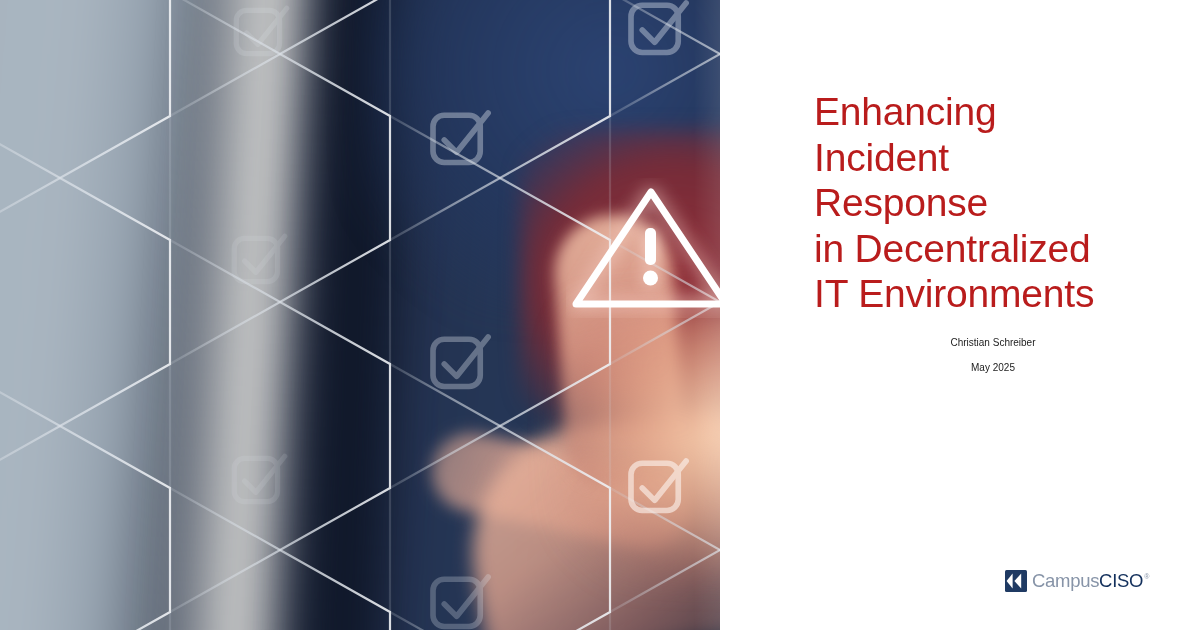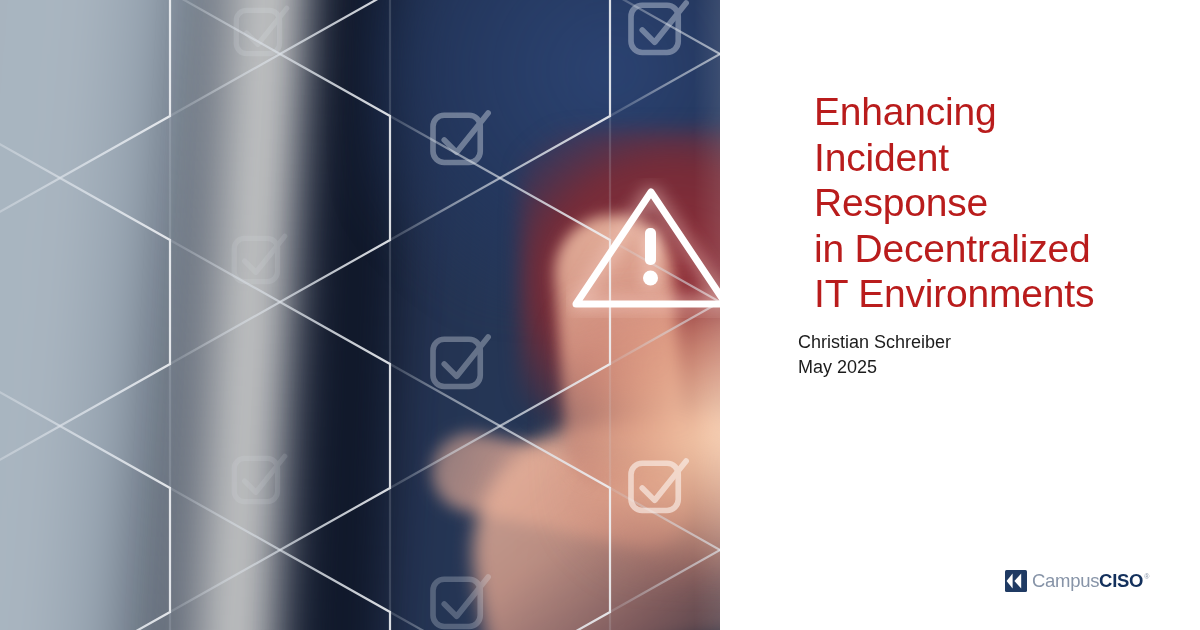--- a/index.html
+++ b/index.html
@@ -216,23 +216,24 @@
     font-weight: 400;
     letter-spacing: -0.2px;
     white-space: pre-line;
   }
   .byline {
     position: absolute;
     left: 78px;
     top: 330px;
     width: 390px;
     color: #1c1c1c;
-    font-size: 18px;
+    font-size: 10px;
     line-height: 25px;
     font-weight: 400;
+    text-align: center;
   }
   .byline div { white-space: nowrap; }
 
   
   .logo {
     position: absolute;
     left: 285px;
     top: 570px;
     display: flex;
     align-items: center;
@@ -240,21 +241,21 @@
   }
   .logo-mark { width: 22px; height: 22px; display: block; }
   .logo-word {
     font-size: 18.5px;
     line-height: 22px;
     letter-spacing: -0.3px;
     display: inline-flex;
     align-items: flex-start;
   }
   .logo-campus { color: #8794a8; font-weight: 400; }
-  .logo-ciso { color: #13305c; font-weight: 700; }
+  .logo-ciso { color: #13305c; font-weight: 400; }
   .logo-tm {
     color: #8794a8;
     font-size: 7px;
     line-height: 7px;
     margin-top: 3px;
     margin-left: 1px;
   }
 </style>
 </head>
 <body>

